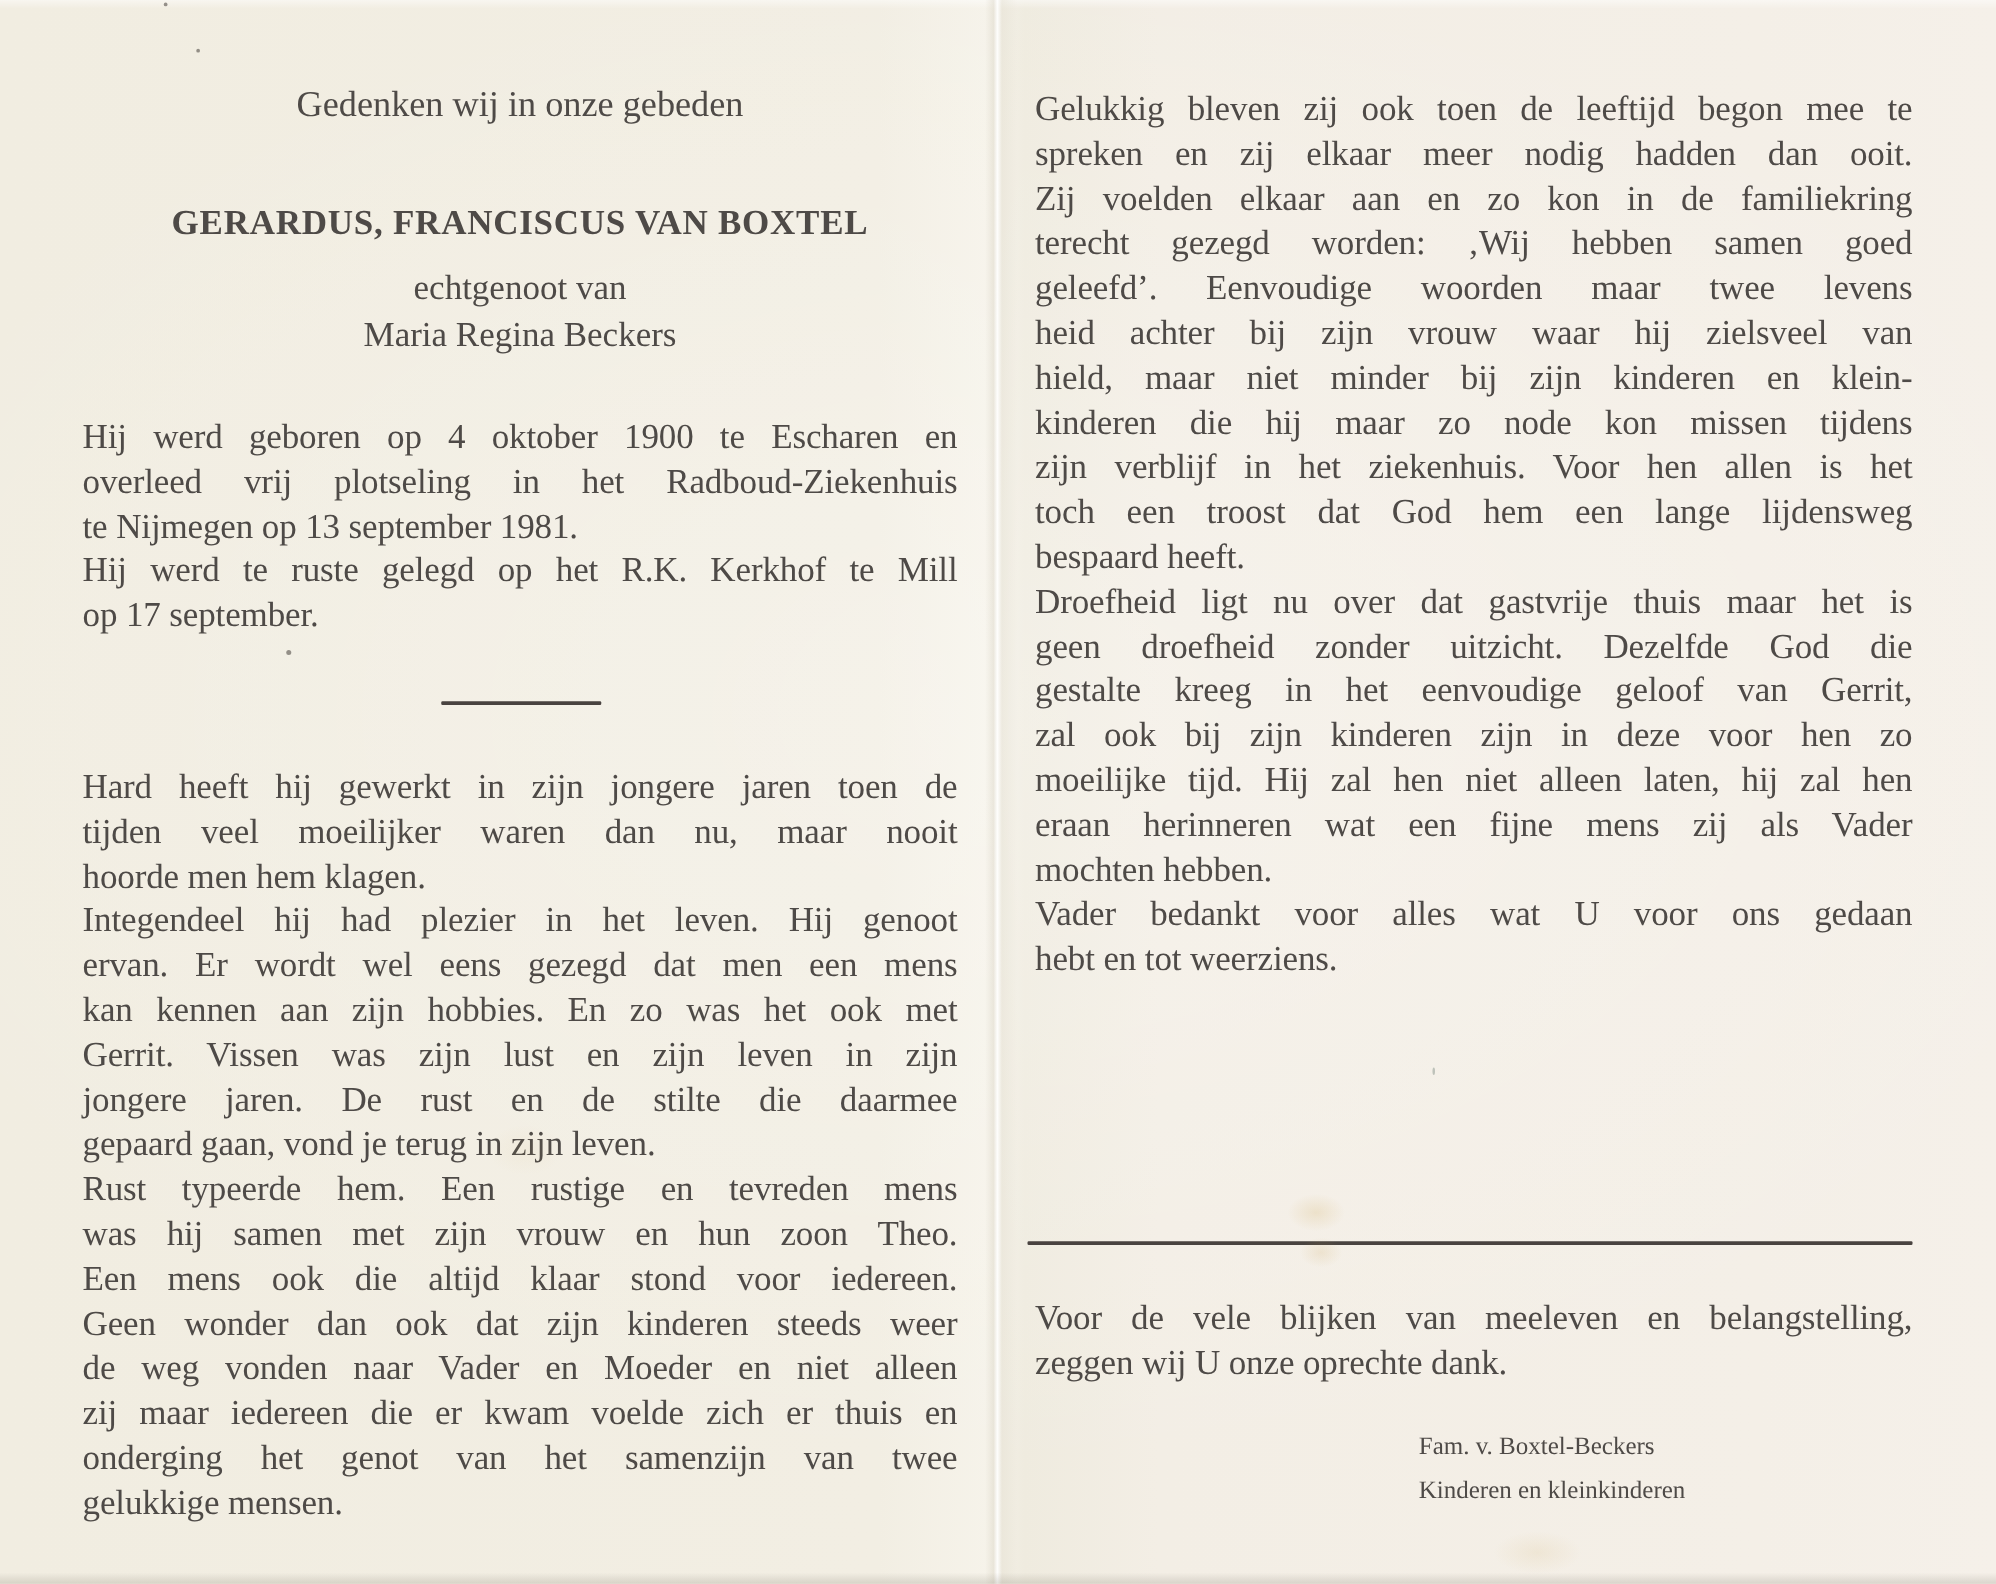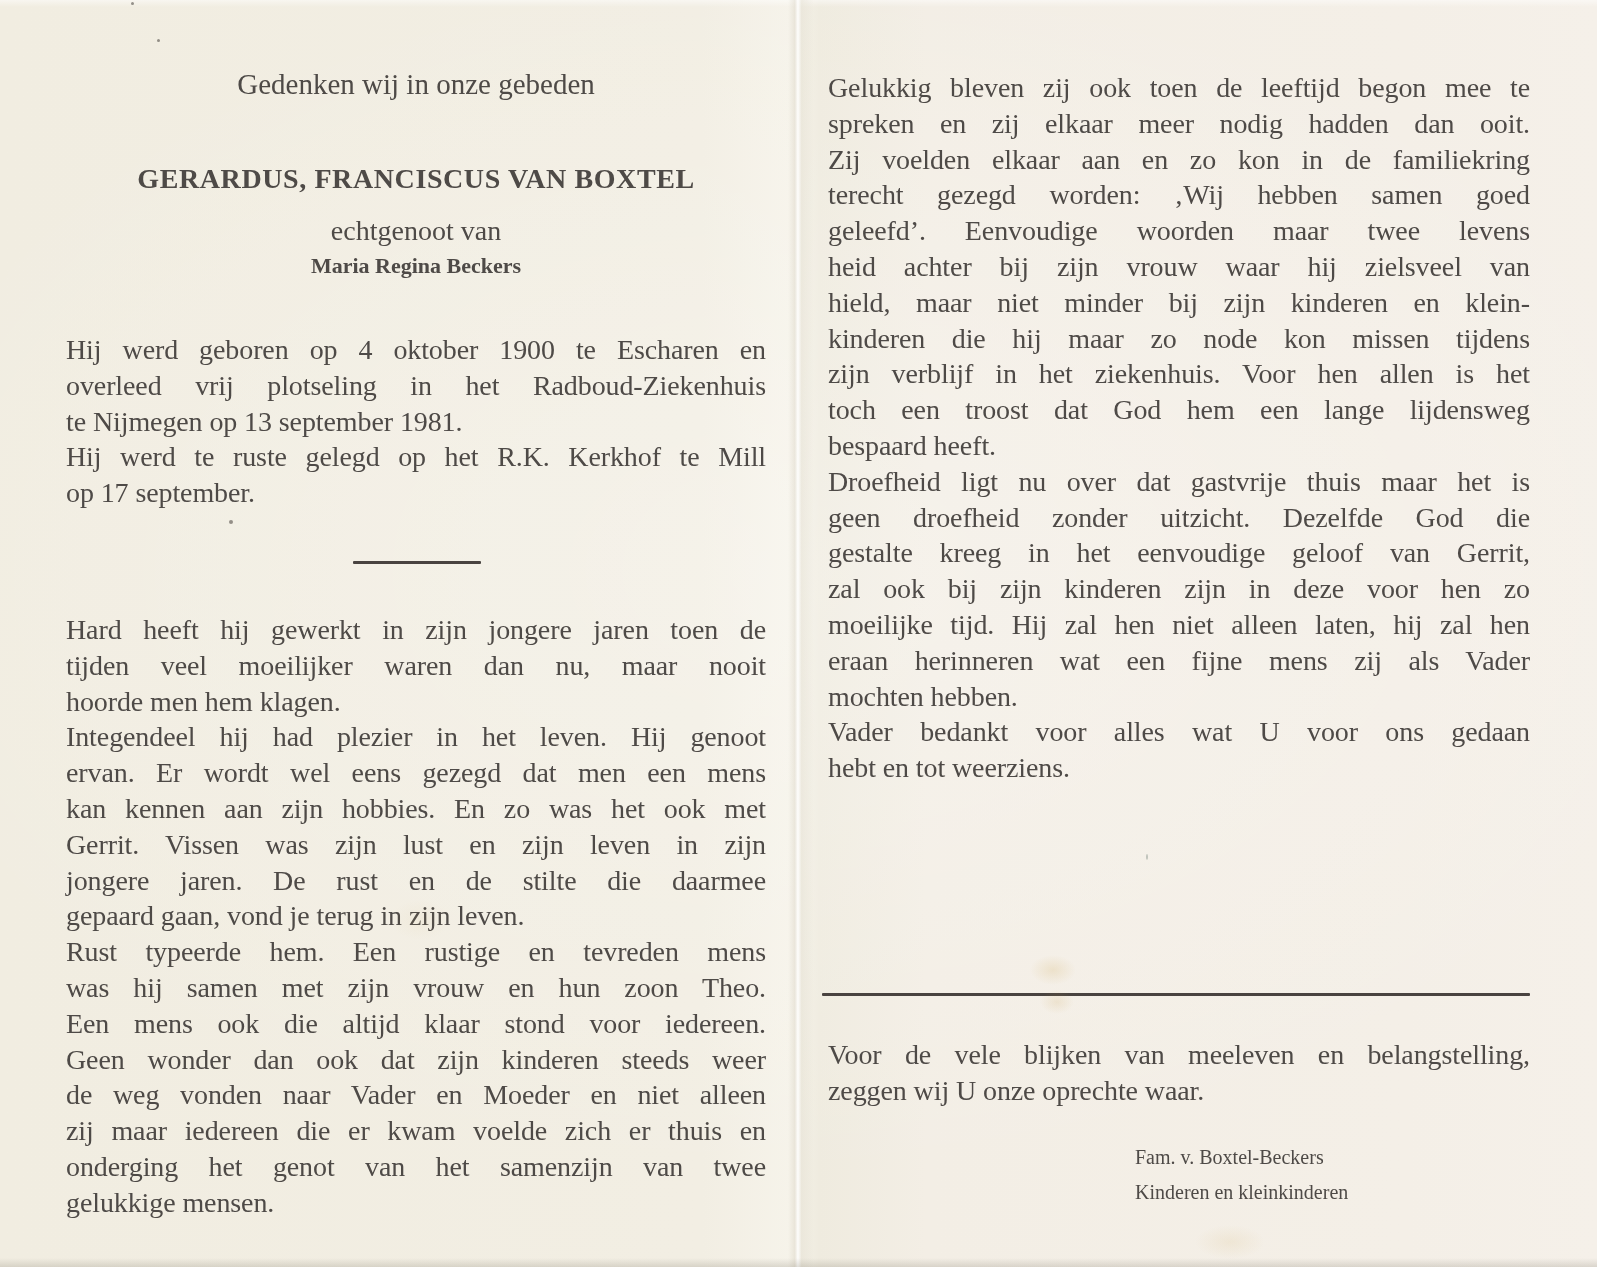--- a/index.html
+++ b/index.html
@@ -33,21 +33,21 @@
       rgba(0,0,0,0) 100%);
   }
   .page{position:absolute;top:0;height:1267px;}
   .page.left{left:30px;width:700px;margin-left:36px;}
   .page.right{left:828px;width:702px;}
 
   .center-line{position:absolute;width:100%;text-align:center;}
   .intro{top:68px;font-size:29px;}
   .name{top:163px;font-size:28px;font-weight:bold;letter-spacing:0.6px;}
   .relation{top:215px;font-size:28px;}
-  .spouse{top:253px;font-size:22px;font-weight:bold;}
+  .spouse{top:253px;font-size:28px;font-weight:normal;}
 
   .para{position:absolute;width:100%;}
   .p-birth{top:332px;}
   .p-life{top:612px;}
   .p-mem{top:70px;}
   .p-thanks{top:1037px;}
 
   .jline{
     font-size:28px;line-height:35.8px;letter-spacing:-0.1px;
     text-align:left;white-space:normal;
@@ -141,21 +141,21 @@
         <div class="jline flush">eraan herinneren wat een fijne mens zij als Vader</div>
         <div class="jline">mochten hebben.</div>
         <div class="jline flush">Vader bedankt voor alles wat U voor ons gedaan</div>
         <div class="jline">hebt en tot weerziens.</div>
       </div>
 
     <div class="divider long"></div>
 
     <div class="para p-thanks">
         <div class="jline flush">Voor de vele blijken van meeleven en belangstelling,</div>
-        <div class="jline">zeggen wij U onze oprechte waar.</div>
+        <div class="jline">zeggen wij U onze oprechte dank.</div>
       </div>
 
     <div class="signature">
       <div>Fam. v. Boxtel-Beckers</div>
       <div>Kinderen en kleinkinderen</div>
     </div>
   </div>
 
   <div class="stain s1"></div>
   <div class="stain s2"></div>

